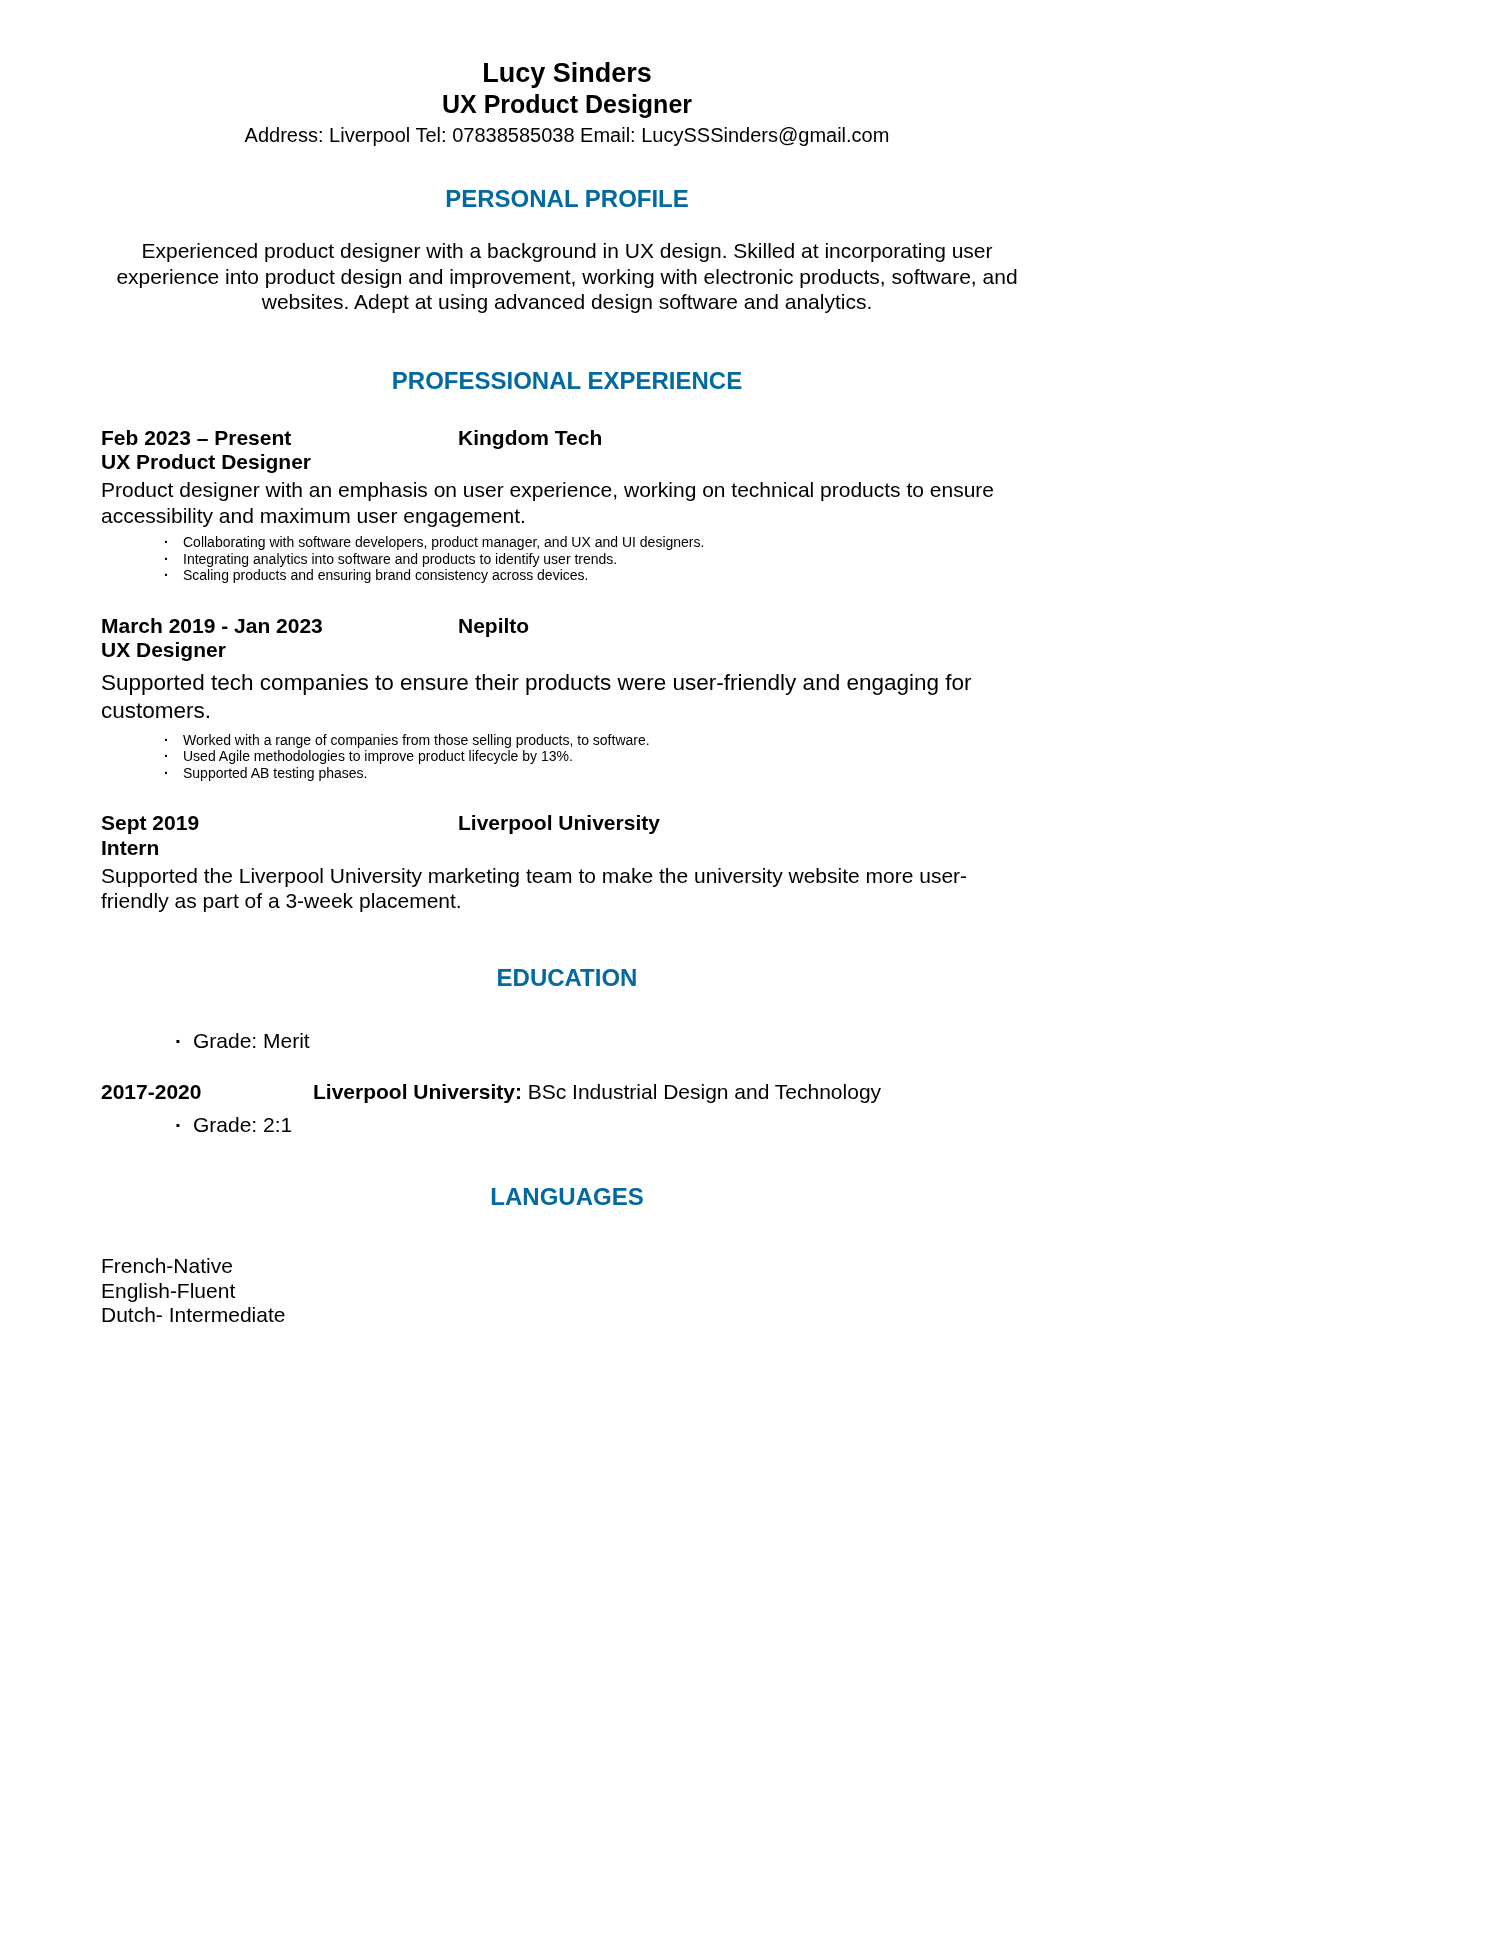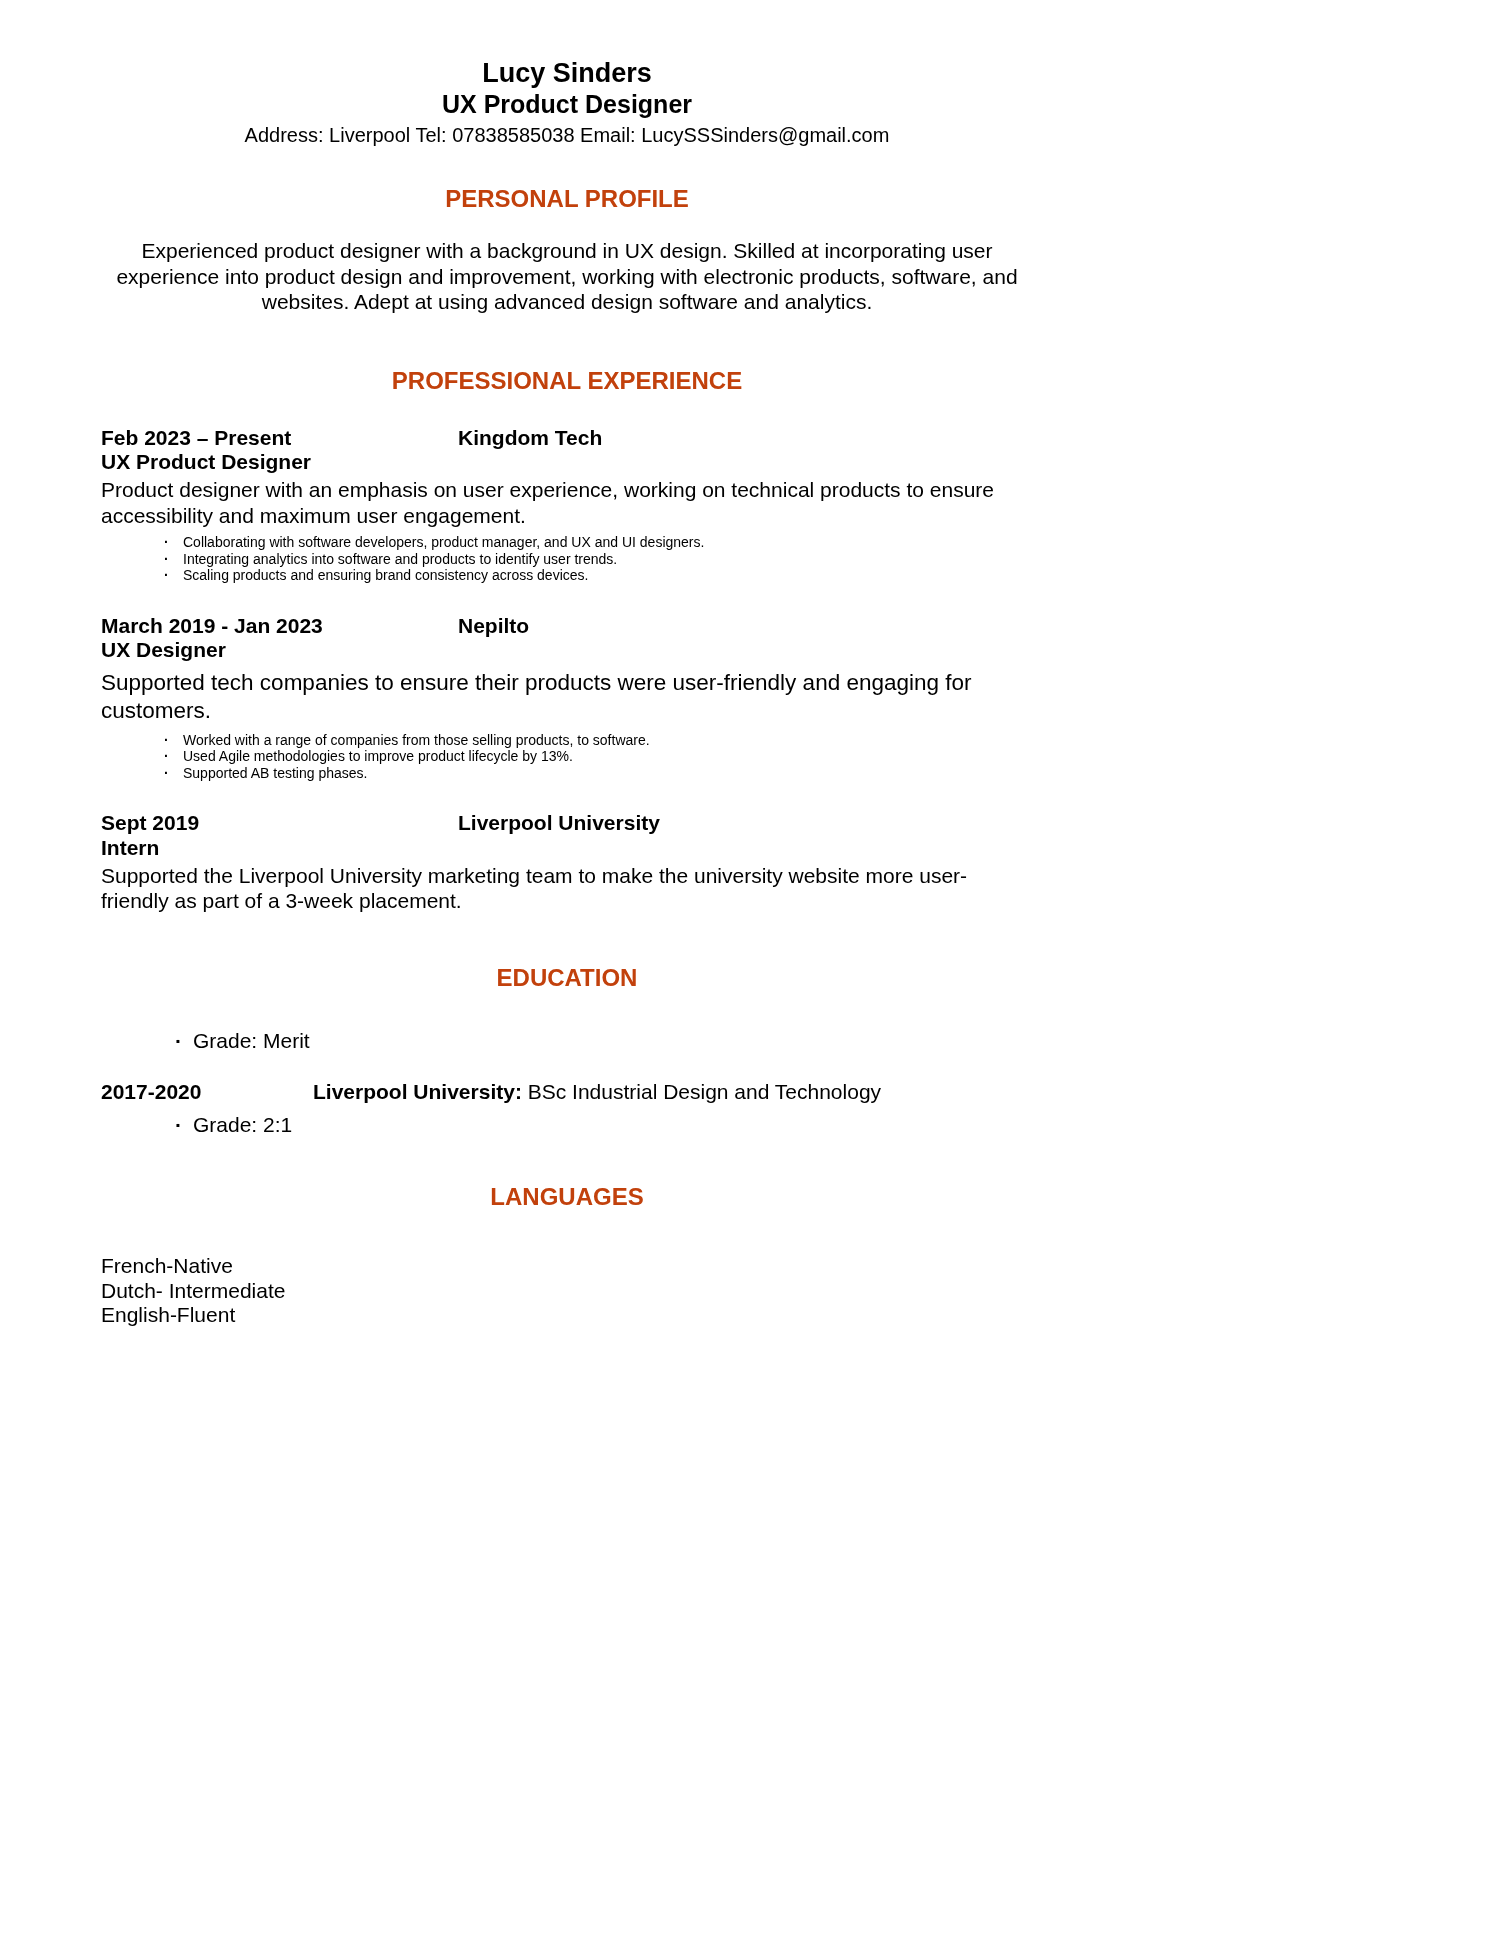--- a/index.html
+++ b/index.html
@@ -38,21 +38,21 @@
   .contact {
     font-size: 20px;
     text-align: center;
     margin-top: 4px;
     line-height: 1.2;
   }
   .contact .lbl { font-weight: normal; }
   .section-heading {
     font-size: 24px;
     font-weight: bold;
-    color: #c2410c;
+    color: #0369a1;
     text-align: center;
     line-height: 1.2;
   }
   .heading-profile   { margin-top: 38px; }
   .profile-text {
     margin-top: 24px;
     text-align: center;
     font-size: 21px;
     line-height: 1.22;
   }
@@ -207,18 +207,18 @@
       </div>
       <ul class="edu-bullets">
         <li>Grade: 2:1</li>
       </ul>
     </div>
 
     <div class="section-heading heading-languages">LANGUAGES</div>
 
     <div class="languages">
       <div>French-Native</div>
+      <div>English-Fluent</div>
       <div>Dutch- Intermediate</div>
-      <div>English-Fluent</div>
     </div>
 
   </div>
 </div>
 
 </body></html>

